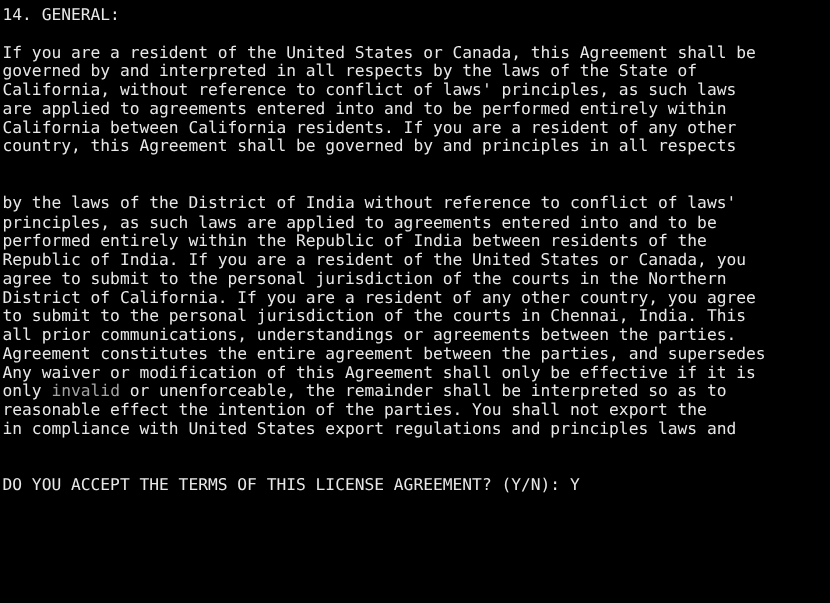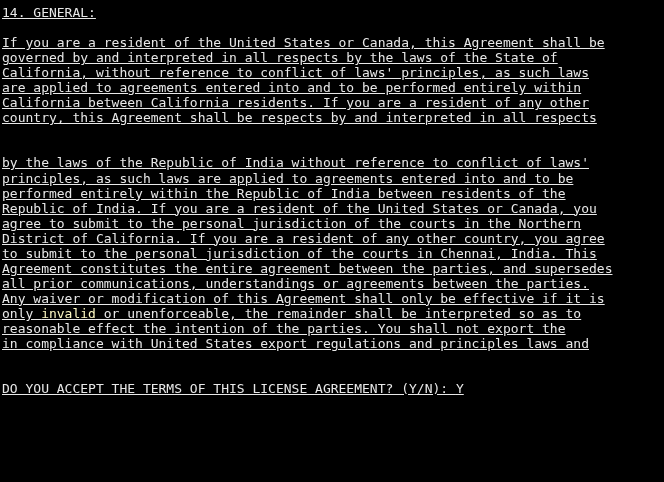--- a/index.html
+++ b/index.html
@@ -13,66 +13,65 @@
     height: 482px;
     box-sizing: border-box;
     background: #000000;
     color: #e8e8e8;
     font-family: "DejaVu Sans Mono", "Liberation Mono", monospace;
     font-size: 13px;
     line-height: 15.05px;
     padding: 5px 0 0 2px;
     overflow: hidden;
     cursor: text;
-    text-decoration: underline;
   }
   .line {
     white-space: pre;
     min-height: 15.05px;
   }
   .gap {
     min-height: 15.05px;
   }
   .hl {
-    color: #fef9c3;
+    color: #a3a3a3;
   }
 </style>
 </head>
 <body>
 
 <div class="terminal">
 
   <div class="line">14. GENERAL:</div>
 
   <div class="gap"></div>
 
   <div>
     <div class="line">If you are a resident of the United States or Canada, this Agreement shall be</div>
     <div class="line">governed by and interpreted in all respects by the laws of the State of</div>
     <div class="line">California, without reference to conflict of laws' principles, as such laws</div>
     <div class="line">are applied to agreements entered into and to be performed entirely within</div>
     <div class="line">California between California residents. If you are a resident of any other</div>
-    <div class="line">country, this Agreement shall be respects by and interpreted in all respects</div>
+    <div class="line">country, this Agreement shall be governed by and principles in all respects</div>
   </div>
 
   <div class="gap"></div>
 
 
   <div class="gap"></div>
 
   <div>
-    <div class="line">by the laws of the Republic of India without reference to conflict of laws'</div>
+    <div class="line">by the laws of the District of India without reference to conflict of laws'</div>
     <div class="line">principles, as such laws are applied to agreements entered into and to be</div>
     <div class="line">performed entirely within the Republic of India between residents of the</div>
     <div class="line">Republic of India. If you are a resident of the United States or Canada, you</div>
     <div class="line">agree to submit to the personal jurisdiction of the courts in the Northern</div>
     <div class="line">District of California. If you are a resident of any other country, you agree</div>
     <div class="line">to submit to the personal jurisdiction of the courts in Chennai, India. This</div>
+    <div class="line">all prior communications, understandings or agreements between the parties.</div>
     <div class="line">Agreement constitutes the entire agreement between the parties, and supersedes</div>
-    <div class="line">all prior communications, understandings or agreements between the parties.</div>
     <div class="line">Any waiver or modification of this Agreement shall only be effective if it is</div>
     <div class="line"><span>only </span><span class="hl">invalid</span><span> or unenforceable, the remainder shall be interpreted so as to</span></div>
     <div class="line">reasonable effect the intention of the parties. You shall not export the</div>
     <div class="line">in compliance with United States export regulations and principles laws and</div>
   </div>
 
   <div class="gap"></div>
   <div class="gap"></div>
 
   <div class="line"><span>DO YOU ACCEPT THE TERMS OF THIS LICENSE AGREEMENT? (Y/N): </span><span>Y</span></div>

